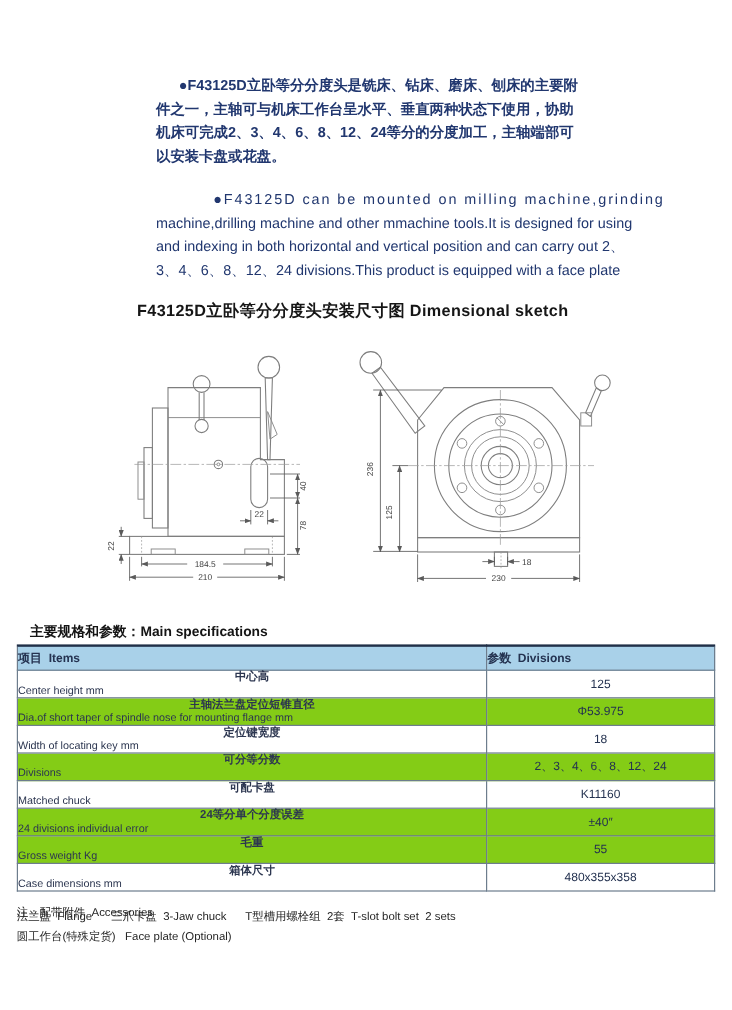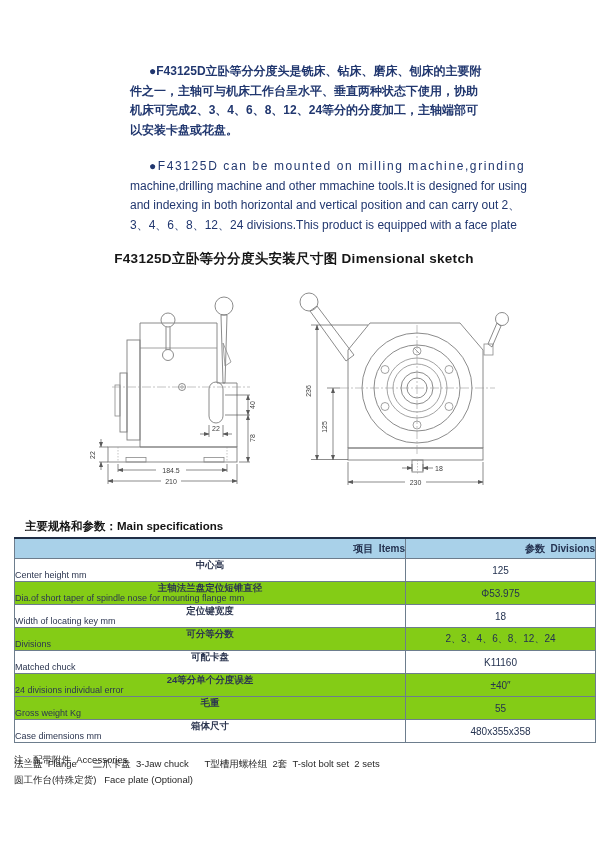--- a/index.html
+++ b/index.html
@@ -8,21 +8,21 @@
     font-family:"Liberation Sans","DejaVu Sans",sans-serif; overflow:hidden;
   }
   .abs { position:absolute; }
 
   
   .para { color:#21376f; width:424px; left:130px; }
   .para-cn { top:62px; font-size:12px; font-weight:bold; line-height:19.5px; }
   .para-en { top:157px; font-size:12px; line-height:19.5px; }
   .pline { white-space:nowrap; }
   .pline.first { padding-left:19px; }
-  .para-en .pline.first { letter-spacing:1.6px; }
+  .para-en .pline.first { letter-spacing:1.6px;text-align:right; }
 
   
   .sketch-title {
     top:250px; left:0; width:588px; text-align:center;
     font-size:13.5px; font-weight:bold; color:#161616; letter-spacing:0.3px;
   }
 
   
   svg { display:block; }
   .geo  { stroke:#7e7e7e; fill:none; stroke-width:0.9; }
@@ -35,21 +35,21 @@
   
   .specs-title { top:519px; left:25px; font-size:11.5px; font-weight:bold; color:#141414;text-align:center; }
   table.specs {
     position:absolute; top:537px; left:14px; width:581px;
     border-collapse:collapse; table-layout:fixed;
     border:1.5px solid #39485f; border-top:2.5px solid #202f47;
   }
   table.specs th, table.specs td { border:1px solid #6d7d8d; white-space:pre-wrap; }
   table.specs th {
     background:#a9d1e9; color:#243250; font-size:10px; font-weight:bold;
-    height:19px; text-align:right; padding:0;
+    height:19px; text-align:left; padding:0;
   }
   table.specs td { height:20px; padding:1px 0 1px 0; }
   td.item { padding-left:5px; }
   td.item .cn { font-size:9.5px; font-weight:bold; color:#2c3650; line-height:10px;text-align:center; }
   td.item .en { font-size:9px;  color:#2c3650; line-height:10px; }
   td.val  { text-align:center; font-size:10px; color:#243250; }
   tr.alt td { background:#84cc16; }
   col.c-items { width:391px; } col.c-param { width:190px; }
 
   

